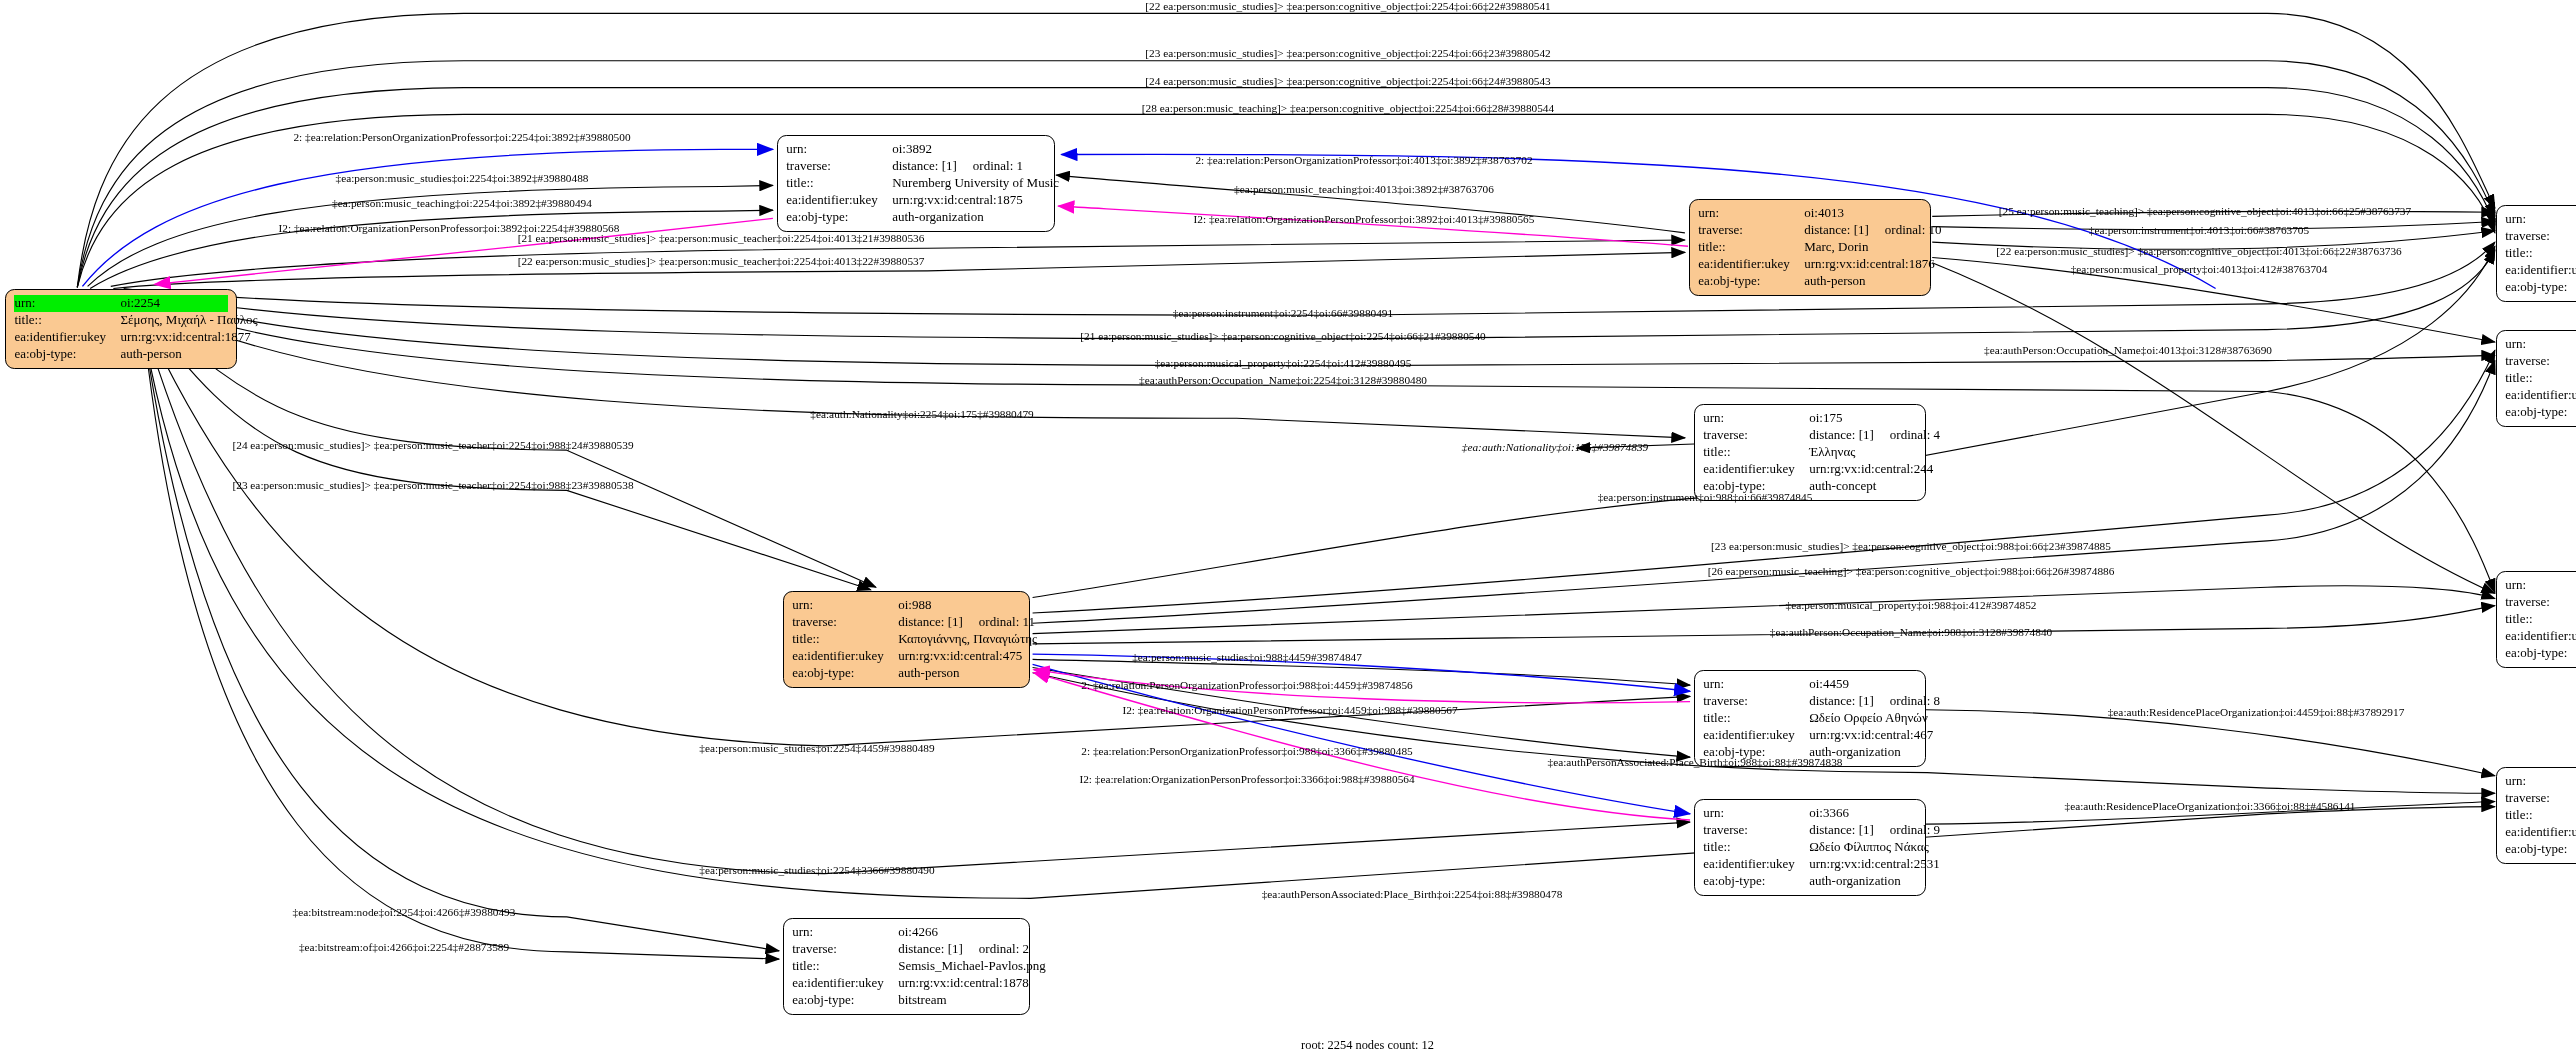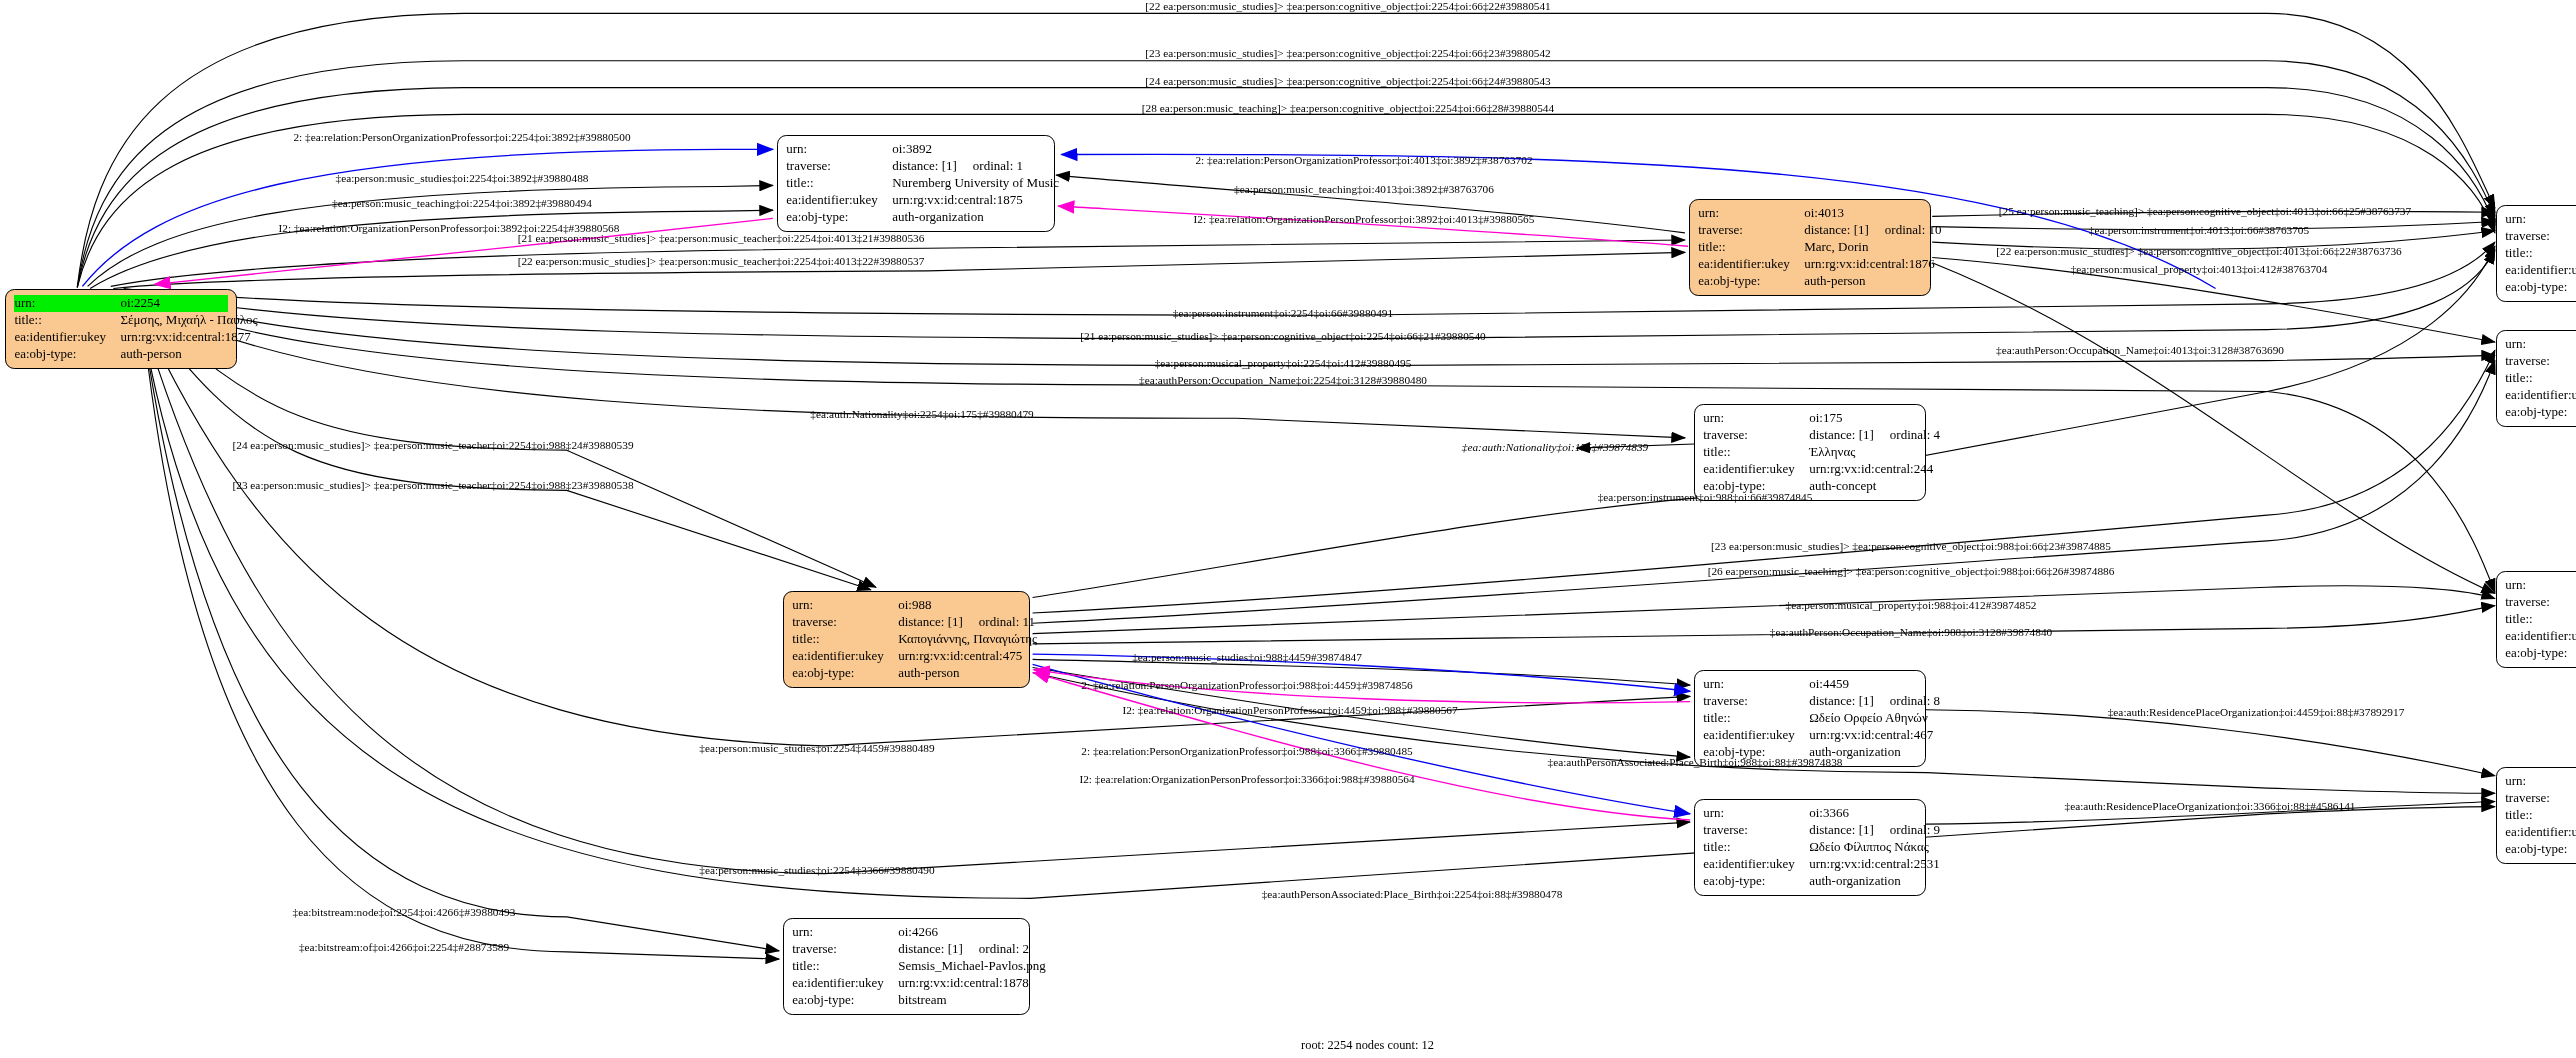--- a/index.html
+++ b/index.html
@@ -403,21 +403,21 @@
   <div class="elabel" style="left:2199px;top:212px;padding-left:12px;">[25 ea:person:music_teaching]&gt; ‡ea:person:cognitive_object‡oi:4013‡oi:66‡25#38763737</div>
   <div class="elabel" style="left:2199px;top:231px;">‡ea:person:instrument‡oi:4013‡oi:66#38763705</div>
   <div class="elabel" style="left:2199px;top:252px;">[22 ea:person:music_studies]&gt; ‡ea:person:cognitive_object‡oi:4013‡oi:66‡22#38763736</div>
   <div class="elabel" style="left:2199px;top:270px;">‡ea:person:musical_property‡oi:4013‡oi:412#38763704</div>
 
   <div class="elabel" style="left:1283px;top:314px;">‡ea:person:instrument‡oi:2254‡oi:66#39880491</div>
   <div class="elabel" style="left:1283px;top:337px;">[21 ea:person:music_studies]&gt; ‡ea:person:cognitive_object‡oi:2254‡oi:66‡21#39880540</div>
   <div class="elabel" style="left:1283px;top:364px;">‡ea:person:musical_property‡oi:2254‡oi:412#39880495</div>
   <div class="elabel" style="left:1283px;top:381px;">‡ea:authPerson:Occupation_Name‡oi:2254‡oi:3128#39880480</div>
 
-  <div class="elabel" style="left:2128px;top:351px;margin-left:12px;">‡ea:authPerson:Occupation_Name‡oi:4013‡oi:3128#38763690</div>
+  <div class="elabel" style="left:2128px;top:351px;">‡ea:authPerson:Occupation_Name‡oi:4013‡oi:3128#38763690</div>
 
   <div class="elabel" style="left:922px;top:415px;">‡ea:auth:Nationality‡oi:2254‡oi:175‡#39880479</div>
   <div class="elabel" style="left:1555px;top:448px;font-style:italic;">‡ea:auth:Nationality‡oi:175‡#39874839</div>
 
   <div class="elabel" style="left:433px;top:446px;">[24 ea:person:music_studies]&gt; ‡ea:person:music_teacher‡oi:2254‡oi:988‡24#39880539</div>
   <div class="elabel" style="left:433px;top:486px;">[23 ea:person:music_studies]&gt; ‡ea:person:music_teacher‡oi:2254‡oi:988‡23#39880538</div>
 
   <div class="elabel" style="left:1705px;top:498px;">‡ea:person:instrument‡oi:988‡oi:66#39874845</div>
 
   <div class="elabel" style="left:1911px;top:547px;">[23 ea:person:music_studies]&gt; ‡ea:person:cognitive_object‡oi:988‡oi:66‡23#39874885</div>

